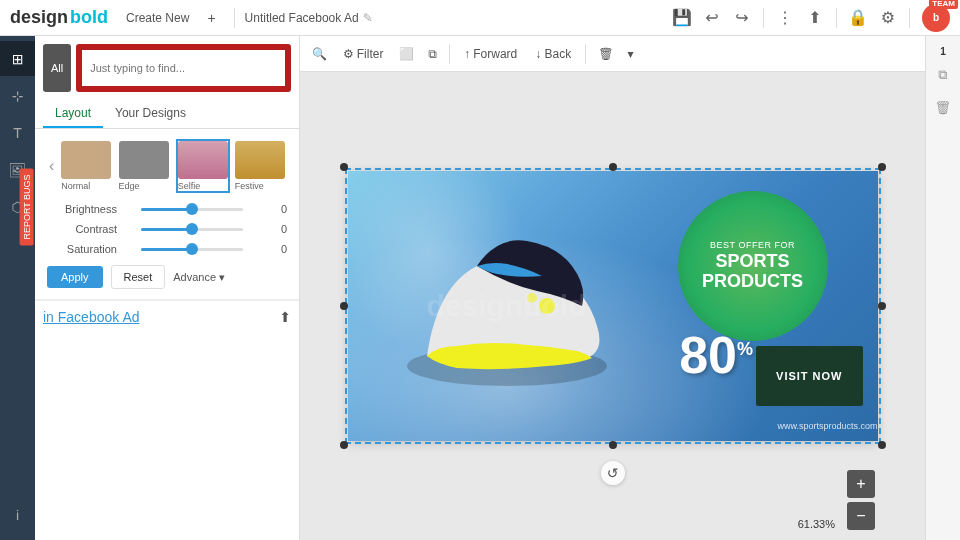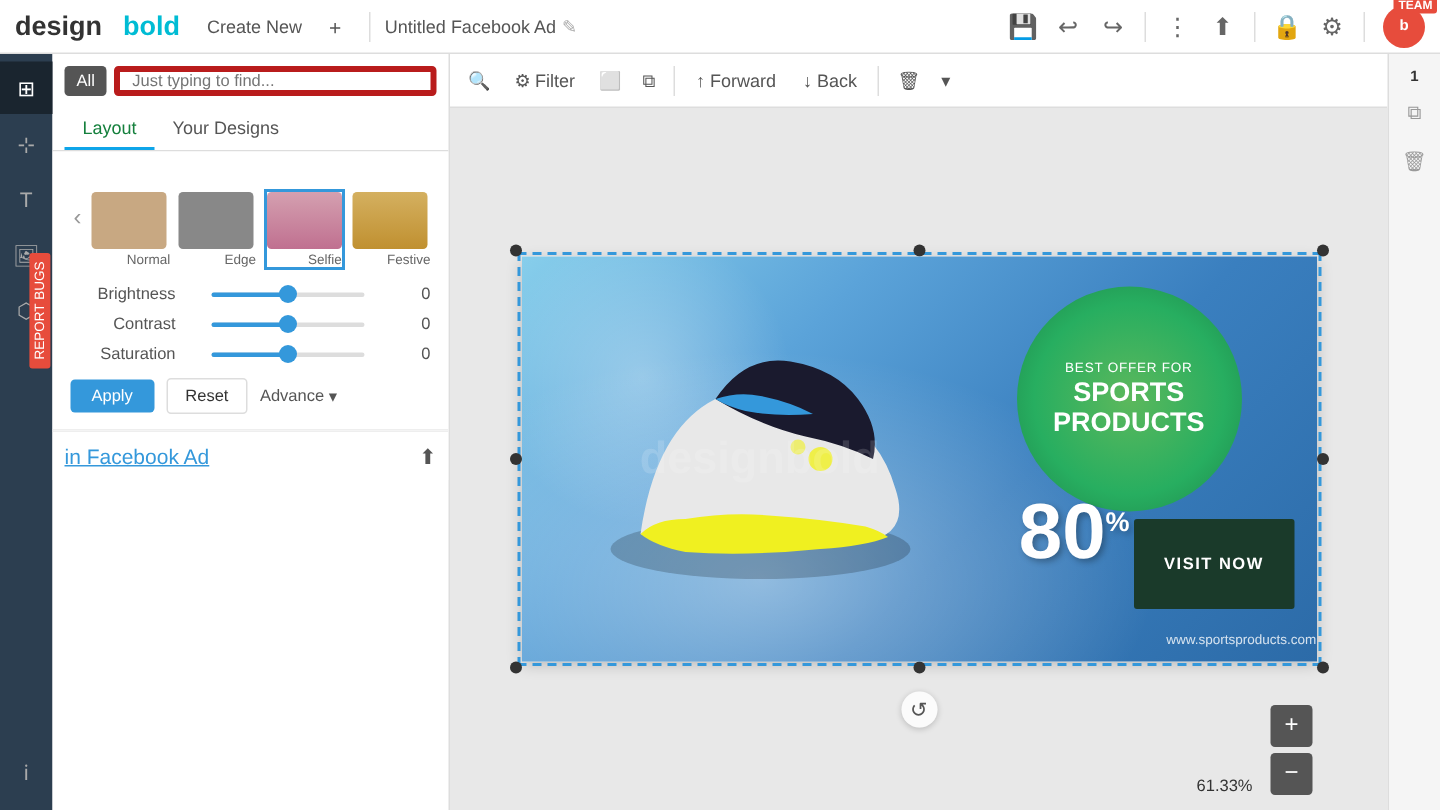--- a/index.html
+++ b/index.html
@@ -3,21 +3,21 @@
   <meta charset="utf-8">
   <style>
     * { box-sizing: border-box; margin: 0; padding: 0; }
     body { width: 960px; height: 540px; overflow: hidden; font-family: 'Segoe UI', Arial, sans-serif; background: #f0f0f0; display: flex; flex-direction: column; }
 
     
     .topbar {
       height: 36px; background: #fff; border-bottom: 1px solid #ddd;
       display: flex; align-items: center; padding: 0 10px; gap: 10px; flex-shrink: 0;
     }
-    .logo { display: flex; align-items: center; gap: 14px; font-size: 18px; font-weight: bold; color: #333; }
+    .logo { display: flex; align-items: center; gap: 2px; font-size: 18px; font-weight: bold; color: #333; }
     .logo span.d { color: #333; }
     .logo span.b { color: #00bcd4; }
     .create-new { display: flex; align-items: center; gap: 18px; font-size: 12px; color: #555; cursor: pointer; border: none; background: none; padding: 4px 8px; }
     .file-name { font-size: 12px; color: #555; display: flex; align-items: center; gap: 4px; }
     .topbar-icons { margin-left: auto; display: flex; align-items: center; gap: 12px; }
     .topbar-icon { width: 18px; height: 18px; cursor: pointer; color: #666; font-size: 16px; display: flex; align-items: center; justify-content: center; }
     .avatar { width: 28px; height: 28px; border-radius: 50%; background: #e74c3c; display: flex; align-items: center; justify-content: center; color: white; font-size: 10px; font-weight: bold; position: relative; }
     .avatar .team-badge { position: absolute; top: -6px; right: -8px; background: #e74c3c; color: white; font-size: 8px; border-radius: 2px; padding: 1px 3px; }
     .separator-v { width: 1px; height: 20px; background: #ddd; }
 
@@ -27,29 +27,29 @@
     
     .left-panel { width: 35px; background: #2c3e50; display: flex; flex-direction: column; align-items: center; padding-top: 5px; gap: 2px; flex-shrink: 0; }
     .left-icon { width: 35px; height: 35px; display: flex; align-items: center; justify-content: center; cursor: pointer; color: #aaa; font-size: 14px; position: relative; }
     .left-icon.active { background: #1a252f; color: #fff; }
     .report-bugs { position: absolute; right: -30px; top: 50%; transform: translateY(-50%) rotate(-90deg); background: #e74c3c; color: white; font-size: 9px; padding: 2px 6px; border-radius: 2px; white-space: nowrap; cursor: pointer; }
 
     
     .sidebar { width: 265px; background: #fff; border-right: 1px solid #ddd; display: flex; flex-direction: column; flex-shrink: 0; overflow: hidden; }
     .sidebar-search { padding: 8px; display: flex; gap: 5px; }
     .search-all { background: #555; color: #fff; border: none; border-radius: 3px; padding: 4px 8px; font-size: 11px; cursor: pointer; }
-    .search-input { flex: 1; border: 4px solid #b91c1c; border-radius: 3px; padding: 0 8px; font-size: 11px; color: #999; }
+    .search-input { flex: 1; border: 6px solid #b91c1c; border-radius: 3px; padding: 12px 8px; font-size: 11px; color: #999; }
     .sidebar-tabs { display: flex; border-bottom: 1px solid #ddd; padding: 0 8px; }
     .sidebar-tab { padding: 6px 12px; font-size: 12px; cursor: pointer; border-bottom: 2px solid transparent; color: #555; }
     .sidebar-tab.active { border-bottom: 2px solid #0ea5e9; color: #15803d; }
 
     
     .filter-panel { background: #fff; padding: 10px 12px; border-bottom: 1px solid #eee; }
     .filter-thumbnails { display: flex; align-items: center; gap: 5px; margin-bottom: 10px; }
-    .filter-thumb { width: 58px; text-align: right; cursor: pointer; margin-top: 15px; }
+    .filter-thumb { width: 58px; text-align: left; cursor: pointer; }
     .filter-thumb-img { width: 50px; height: 38px; border-radius: 3px; background: #ddd; display: block; }
     .filter-thumb-label { font-size: 9px; color: #666; margin-top: 2px; }
     .filter-nav { background: none; border: none; cursor: pointer; color: #999; font-size: 16px; padding: 0 2px; }
     .filter-sliders { display: flex; flex-direction: column; gap: 8px; }
     .slider-row { display: flex; align-items: center; gap: 24px; }
     .slider-label { font-size: 11px; color: #555; width: 70px; text-align: right; }
     .slider-track { flex: 1; height: 3px; background: #ddd; border-radius: 2px; position: relative; cursor: pointer; }
     .slider-fill { height: 3px; background: #3498db; border-radius: 2px; width: 50%; }
     .slider-thumb { width: 12px; height: 12px; background: #3498db; border-radius: 50%; position: absolute; top: -4.5px; left: 50%; transform: translateX(-50%); cursor: pointer; }
     .slider-value { font-size: 11px; color: #555; width: 20px; text-align: right; }

